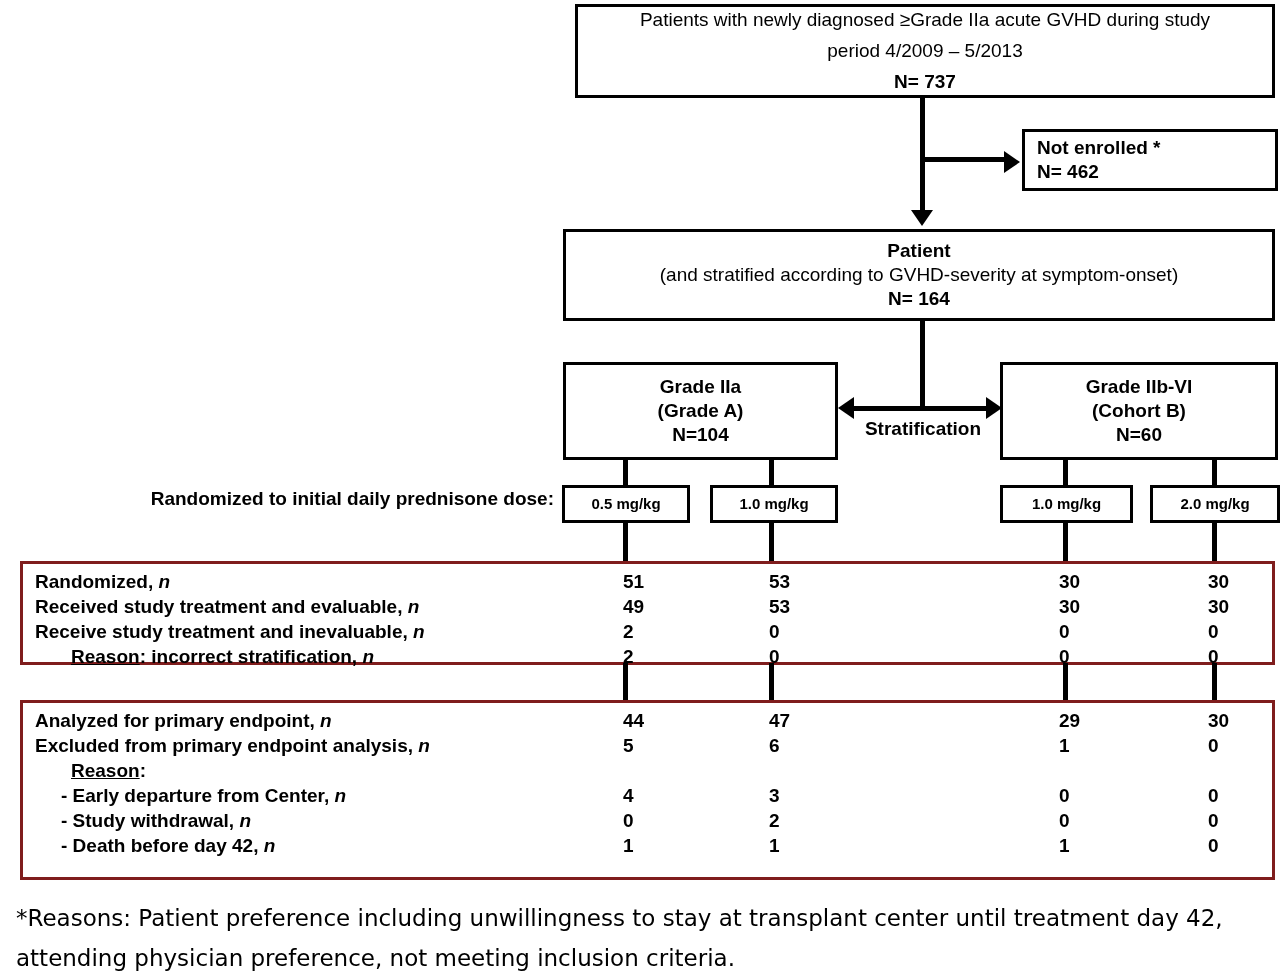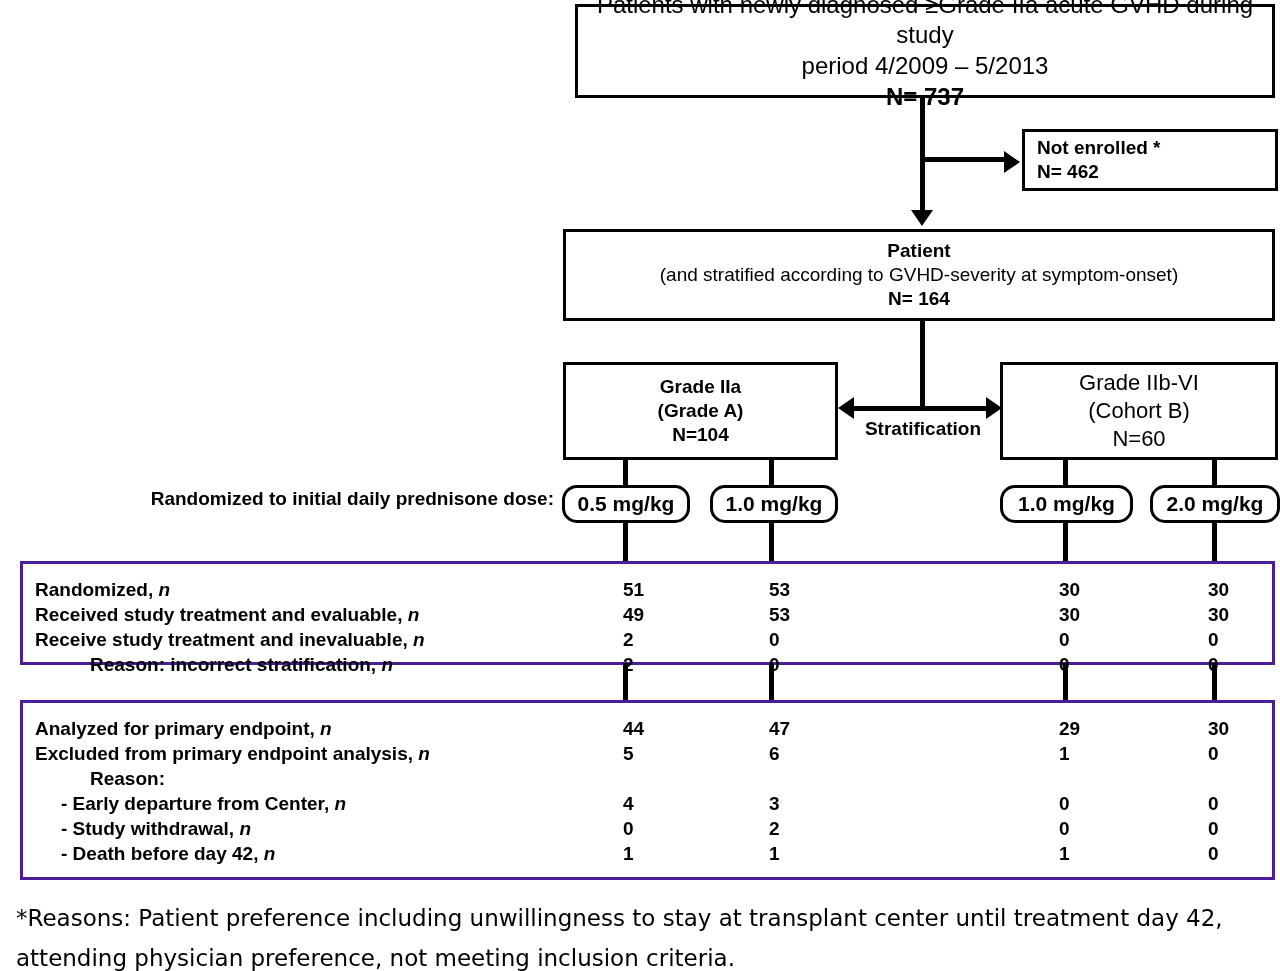--- a/index.html
+++ b/index.html
@@ -27,85 +27,85 @@
     text-align:center;
     line-height:1.28;
   }
   .box .ln{display:block;white-space:nowrap;}
   .bold{font-weight:bold;}
   .line{position:absolute;background:#000;}
   .vline{width:5px;}
   .hline{height:5px;}
 
   
-  #box-screened{left:575px;top:4px;width:700px;height:94px;font-size:24px;}
+  #box-screened{left:575px;top:4px;width:700px;height:94px;font-size:19px;gap:7px;}
   #box-screened .ln.w{white-space:normal;max-width:660px;}
 
   
   #box-notenrolled{
     left:1022px;top:129px;width:256px;height:62px;
     align-items:flex-start;justify-content:center;
     text-align:left;padding-left:12px;font-size:19px;font-weight:bold;
   }
 
   
   #box-enrolled{left:563px;top:229px;width:712px;height:92px;font-size:19px;}
 
   
   #box-cohortA{left:563px;top:362px;width:275px;height:98px;font-size:19px;font-weight:bold;}
-  #box-cohortB{left:1000px;top:362px;width:278px;height:98px;font-size:22px;font-weight:normal;}
+  #box-cohortB{left:1000px;top:362px;width:278px;height:98px;font-size:19px;font-weight:bold;}
 
   
   #strat-label{
     position:absolute;left:845px;top:418px;width:156px;
     text-align:center;font-size:19px;font-weight:bold;
   }
 
   
   #dose-label{
     position:absolute;left:24px;top:488px;width:530px;
     text-align:right;font-size:19px;font-weight:bold;white-space:nowrap;
   }
 
   
-  .dosebox{height:38px;top:485px;font-size:21px;font-weight:bold;border-radius:15px;}
+  .dosebox{height:38px;top:485px;font-size:15px;font-weight:bold;}
   #dose-a1{left:562px;width:128px;}
   #dose-a2{left:710px;width:128px;}
   #dose-b1{left:1000px;width:133px;}
   #dose-b2{left:1150px;width:130px;}
 
   
   .tbl{
     position:absolute;
     box-sizing:border-box;
-    border:3px solid #4c1d95;
+    border:3px solid #7f1d1d;
     background:#fff;
     left:20px;
     width:1255px;
-    padding:15px 0 7px 0;
+    padding:7px 0 7px 0;
   }
   #tbl-one{top:561px;height:104px;}
   #tbl-two{top:700px;height:180px;}
   .row{
     position:relative;
     height:25px;
     font-size:19px;
     font-weight:bold;
     white-space:nowrap;
   }
   .row .lbl{position:absolute;left:12px;top:0;}
   .row .lbl.ind1{left:48px;}
   .row .lbl.ind2{left:38px;}
   .row .v{position:absolute;top:0;text-align:left;}
   .row .v.c1{left:600px;}
   .row .v.c2{left:746px;}
   .row .v.c3{left:1036px;}
   .row .v.c4{left:1185px;}
   .ital{font-style:italic;font-weight:bold;}
-  .und{margin-left:19px;}
+  .und{text-decoration:underline;}
 
   
   #footnote{
     position:absolute;left:16px;top:898px;width:1258px;
     font-size:23px;line-height:1.75;
     font-family:"DejaVu Sans","Liberation Sans",sans-serif;
   }
 
   
   .arrowhead{position:absolute;width:0;height:0;}

